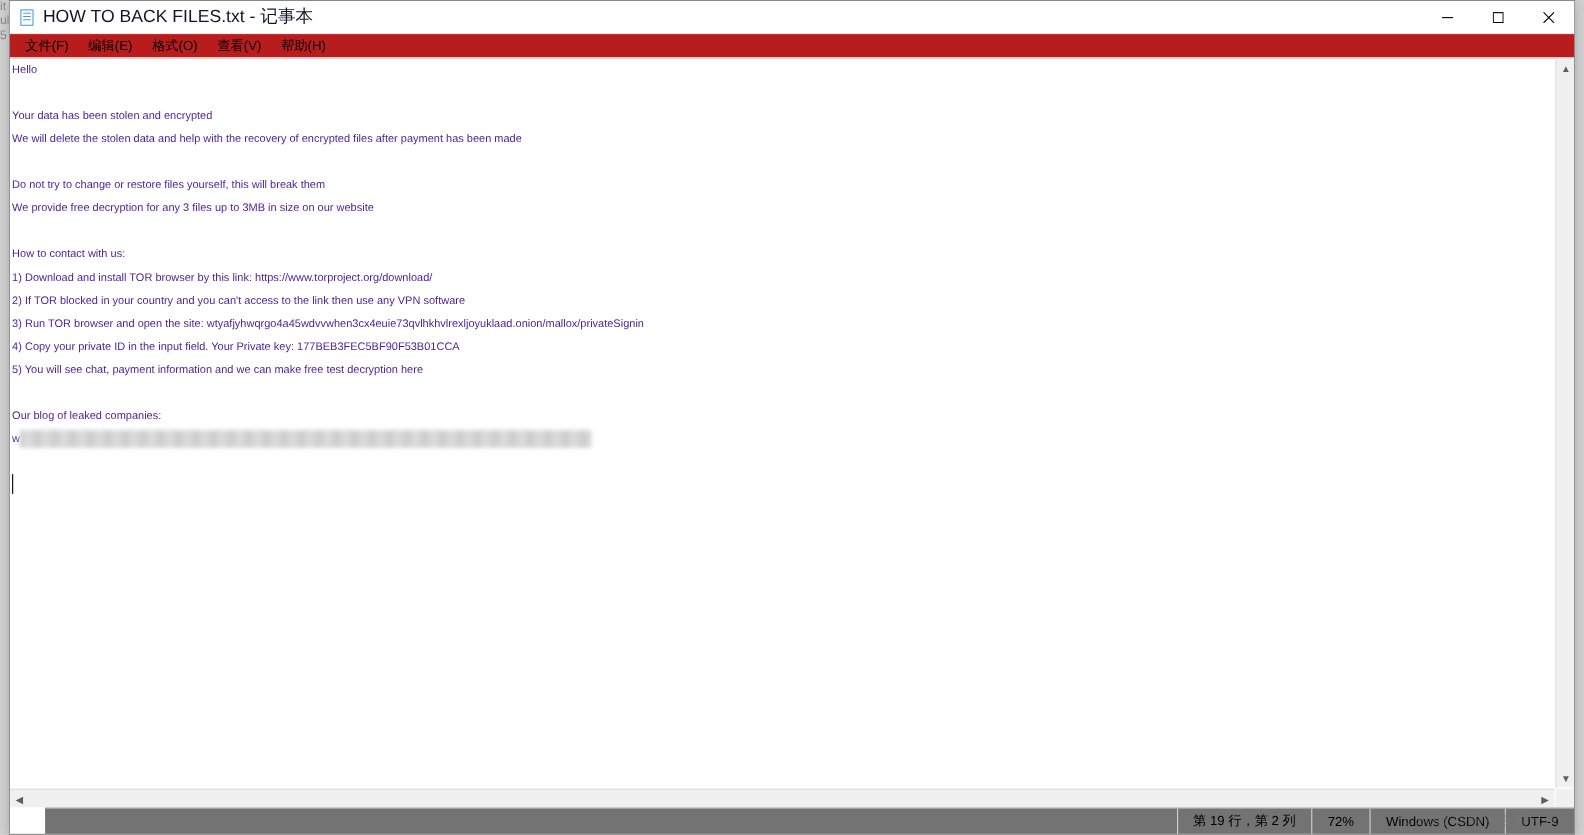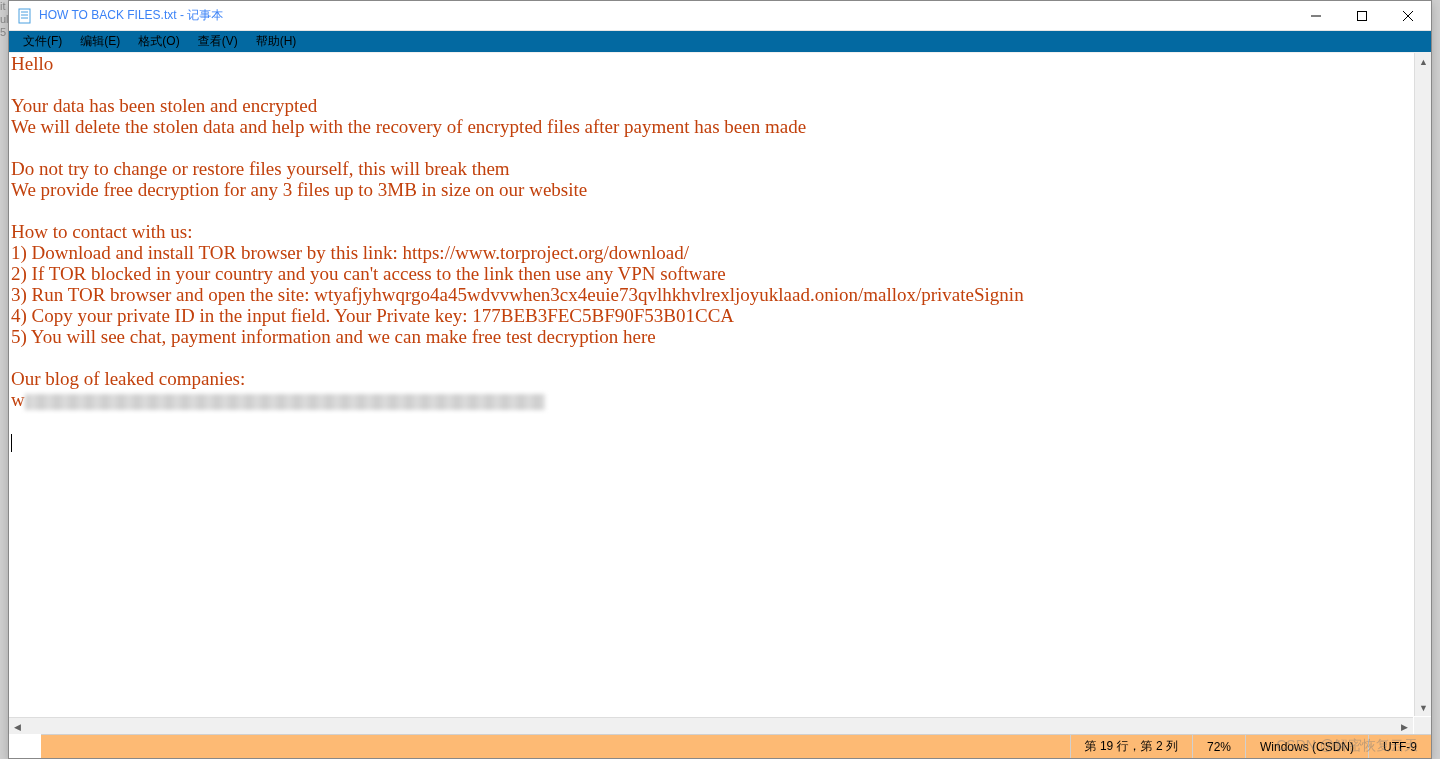--- a/index.html
+++ b/index.html
@@ -32,62 +32,62 @@
       border-bottom: 1px solid #e5e5e5;
     }
     .titlebar-icon {
       width: 16px;
       height: 16px;
       margin-left: 8px;
       margin-right: 6px;
     }
     .titlebar-title {
       flex: 0 0 auto;
-      color: #3b82f6;
-      font-size: 12px;
+      color: #0f172a;
+      font-size: 16px;
     }
     .titlebar-spacer { flex: 1; }
     .win-controls { display: flex; height: 100%; }
     .win-btn {
       width: 46px;
       height: 30px;
       display: flex;
       align-items: center;
       justify-content: center;
       cursor: pointer;
     }
     .menubar {
       height: 22px;
       display: flex;
       align-items: center;
       padding-left: 6px;
       gap: 2px;
-      background: #0369a1;
+      background: #b91c1c;
       border-bottom: 1px solid #f0f0f0;
       font-size: 12px;
     }
     .menu-item {
       padding: 2px 8px;
       cursor: pointer;
     }
     .content-wrap {
       flex: 1;
       position: relative;
       overflow: hidden;
     }
     .textarea-content {
       position: absolute;
       left: 0; right: 18px; top: 0; bottom: 18px;
-      font-family: Liberation Serif, serif;
-      font-size: 19px;
+      font-family: Liberation Sans, sans-serif;
+      font-size: 10px;
       line-height: 21px;
       white-space: pre-wrap;
       overflow: hidden;
       padding: 0 2px;
-      color: #c2410c;
+      color: #4c1d95;
     }
     .redacted-line {
       display: inline-block;
       width: 520px;
       height: 16px;
       background: repeating-linear-gradient(90deg, #ccc, #ddd 8px, #ccc 16px);
       filter: blur(2px);
       vertical-align: middle;
     }
     .cursor-caret {
@@ -134,21 +134,21 @@
       width: 17px; height: 17px;
       background: #f0f0f0;
     }
     .statusbar {
       height: 24px;
       display: flex;
       align-items: center;
       justify-content: flex-end;
       border-top: 1px solid #d0d0d0;
       font-size: 12px;
-      background: #fdba74;
+      background: #737373;
       margin-left: 32px;
     }
     .status-cell {
       padding: 0 14px;
       border-left: 1px solid #d0d0d0;
       height: 100%;
       display: flex;
       align-items: center;
       white-space: nowrap;
     }

